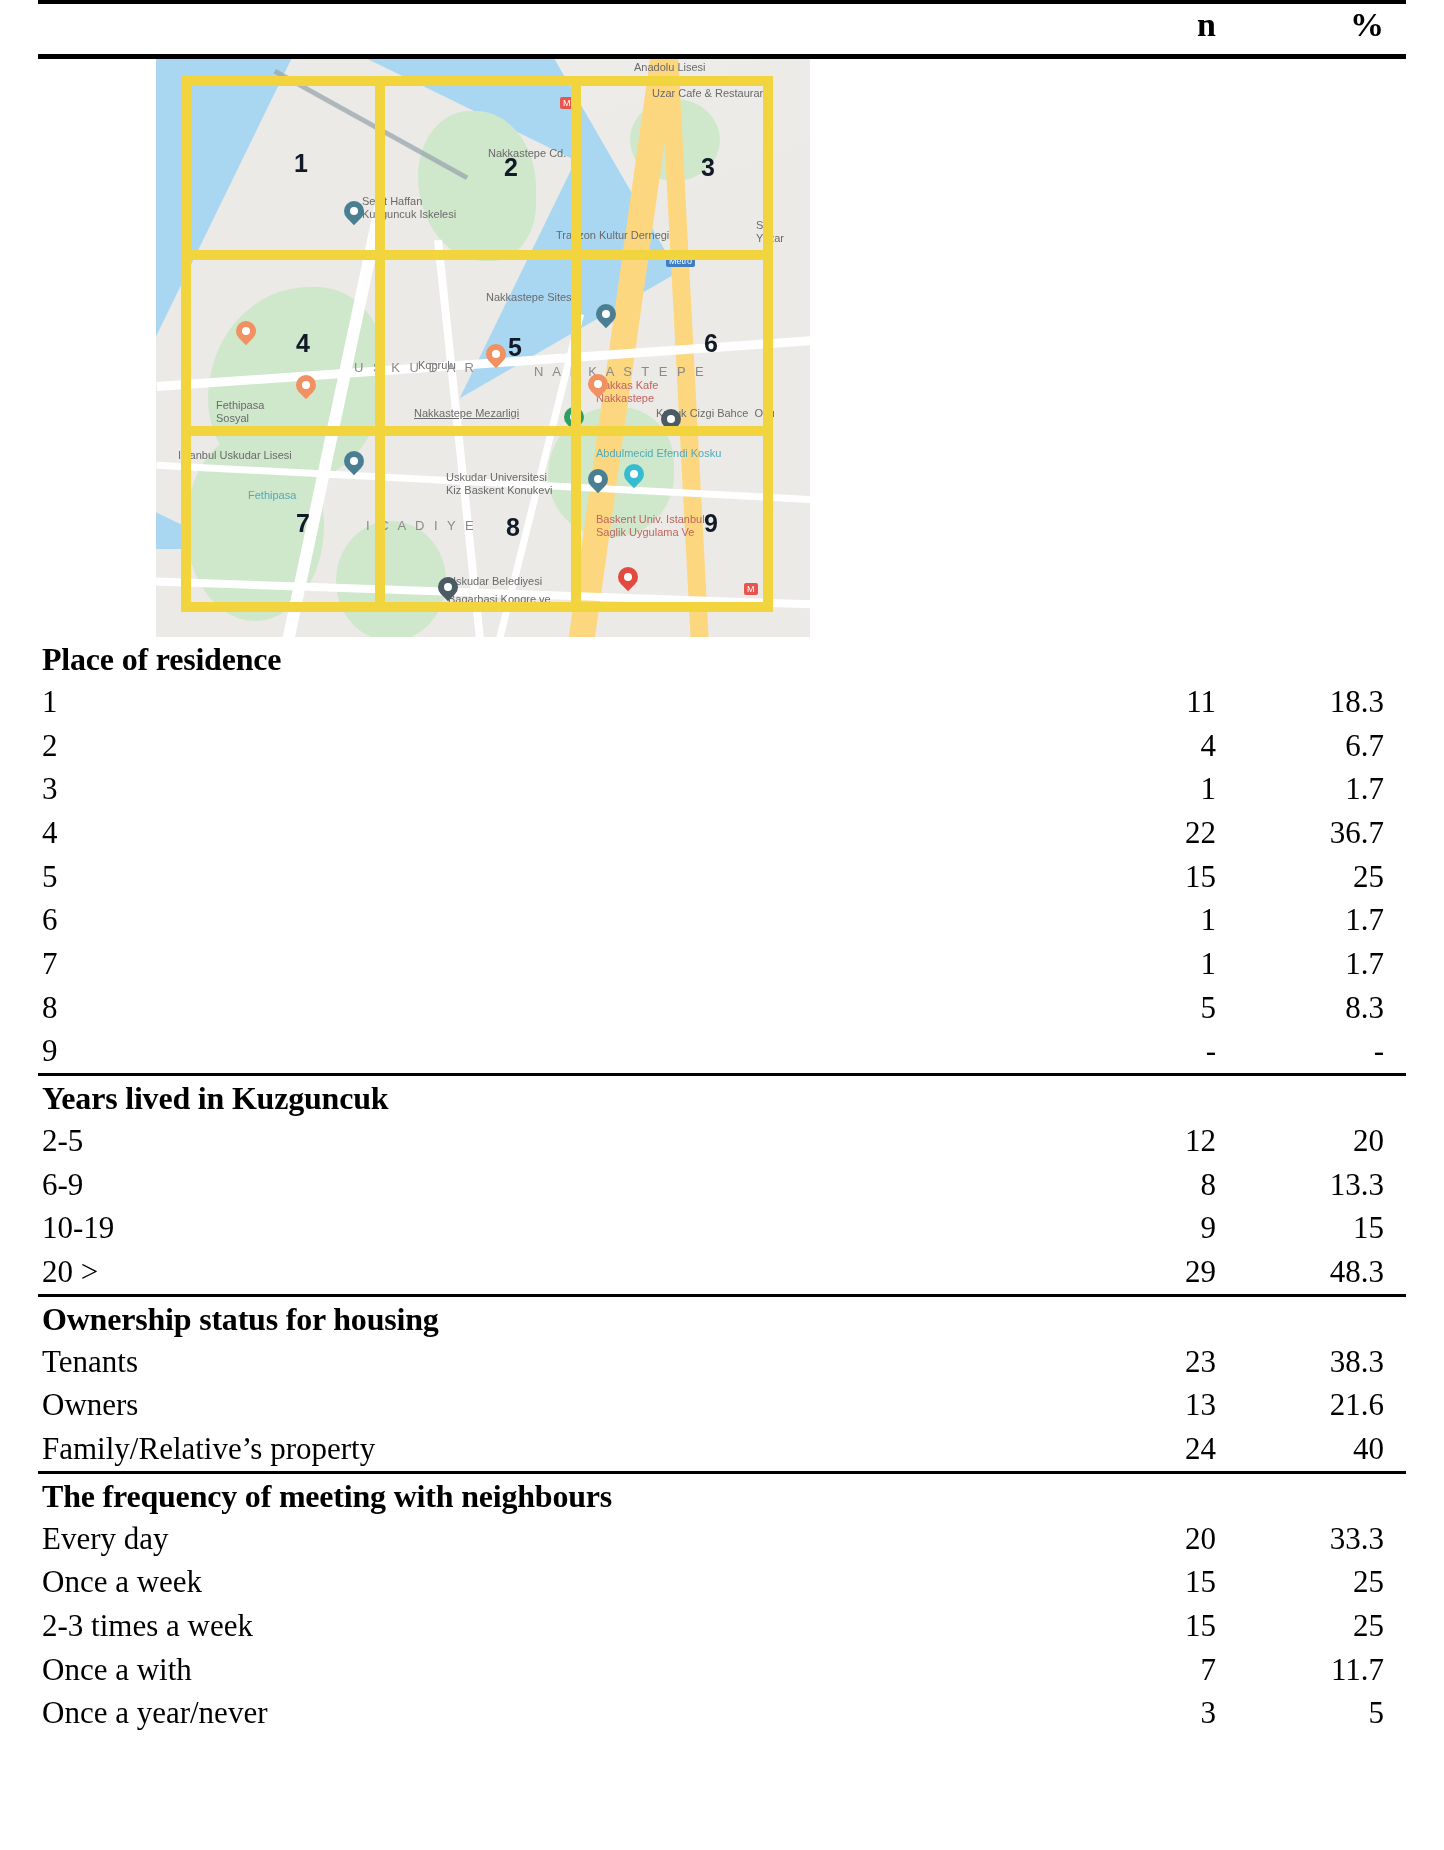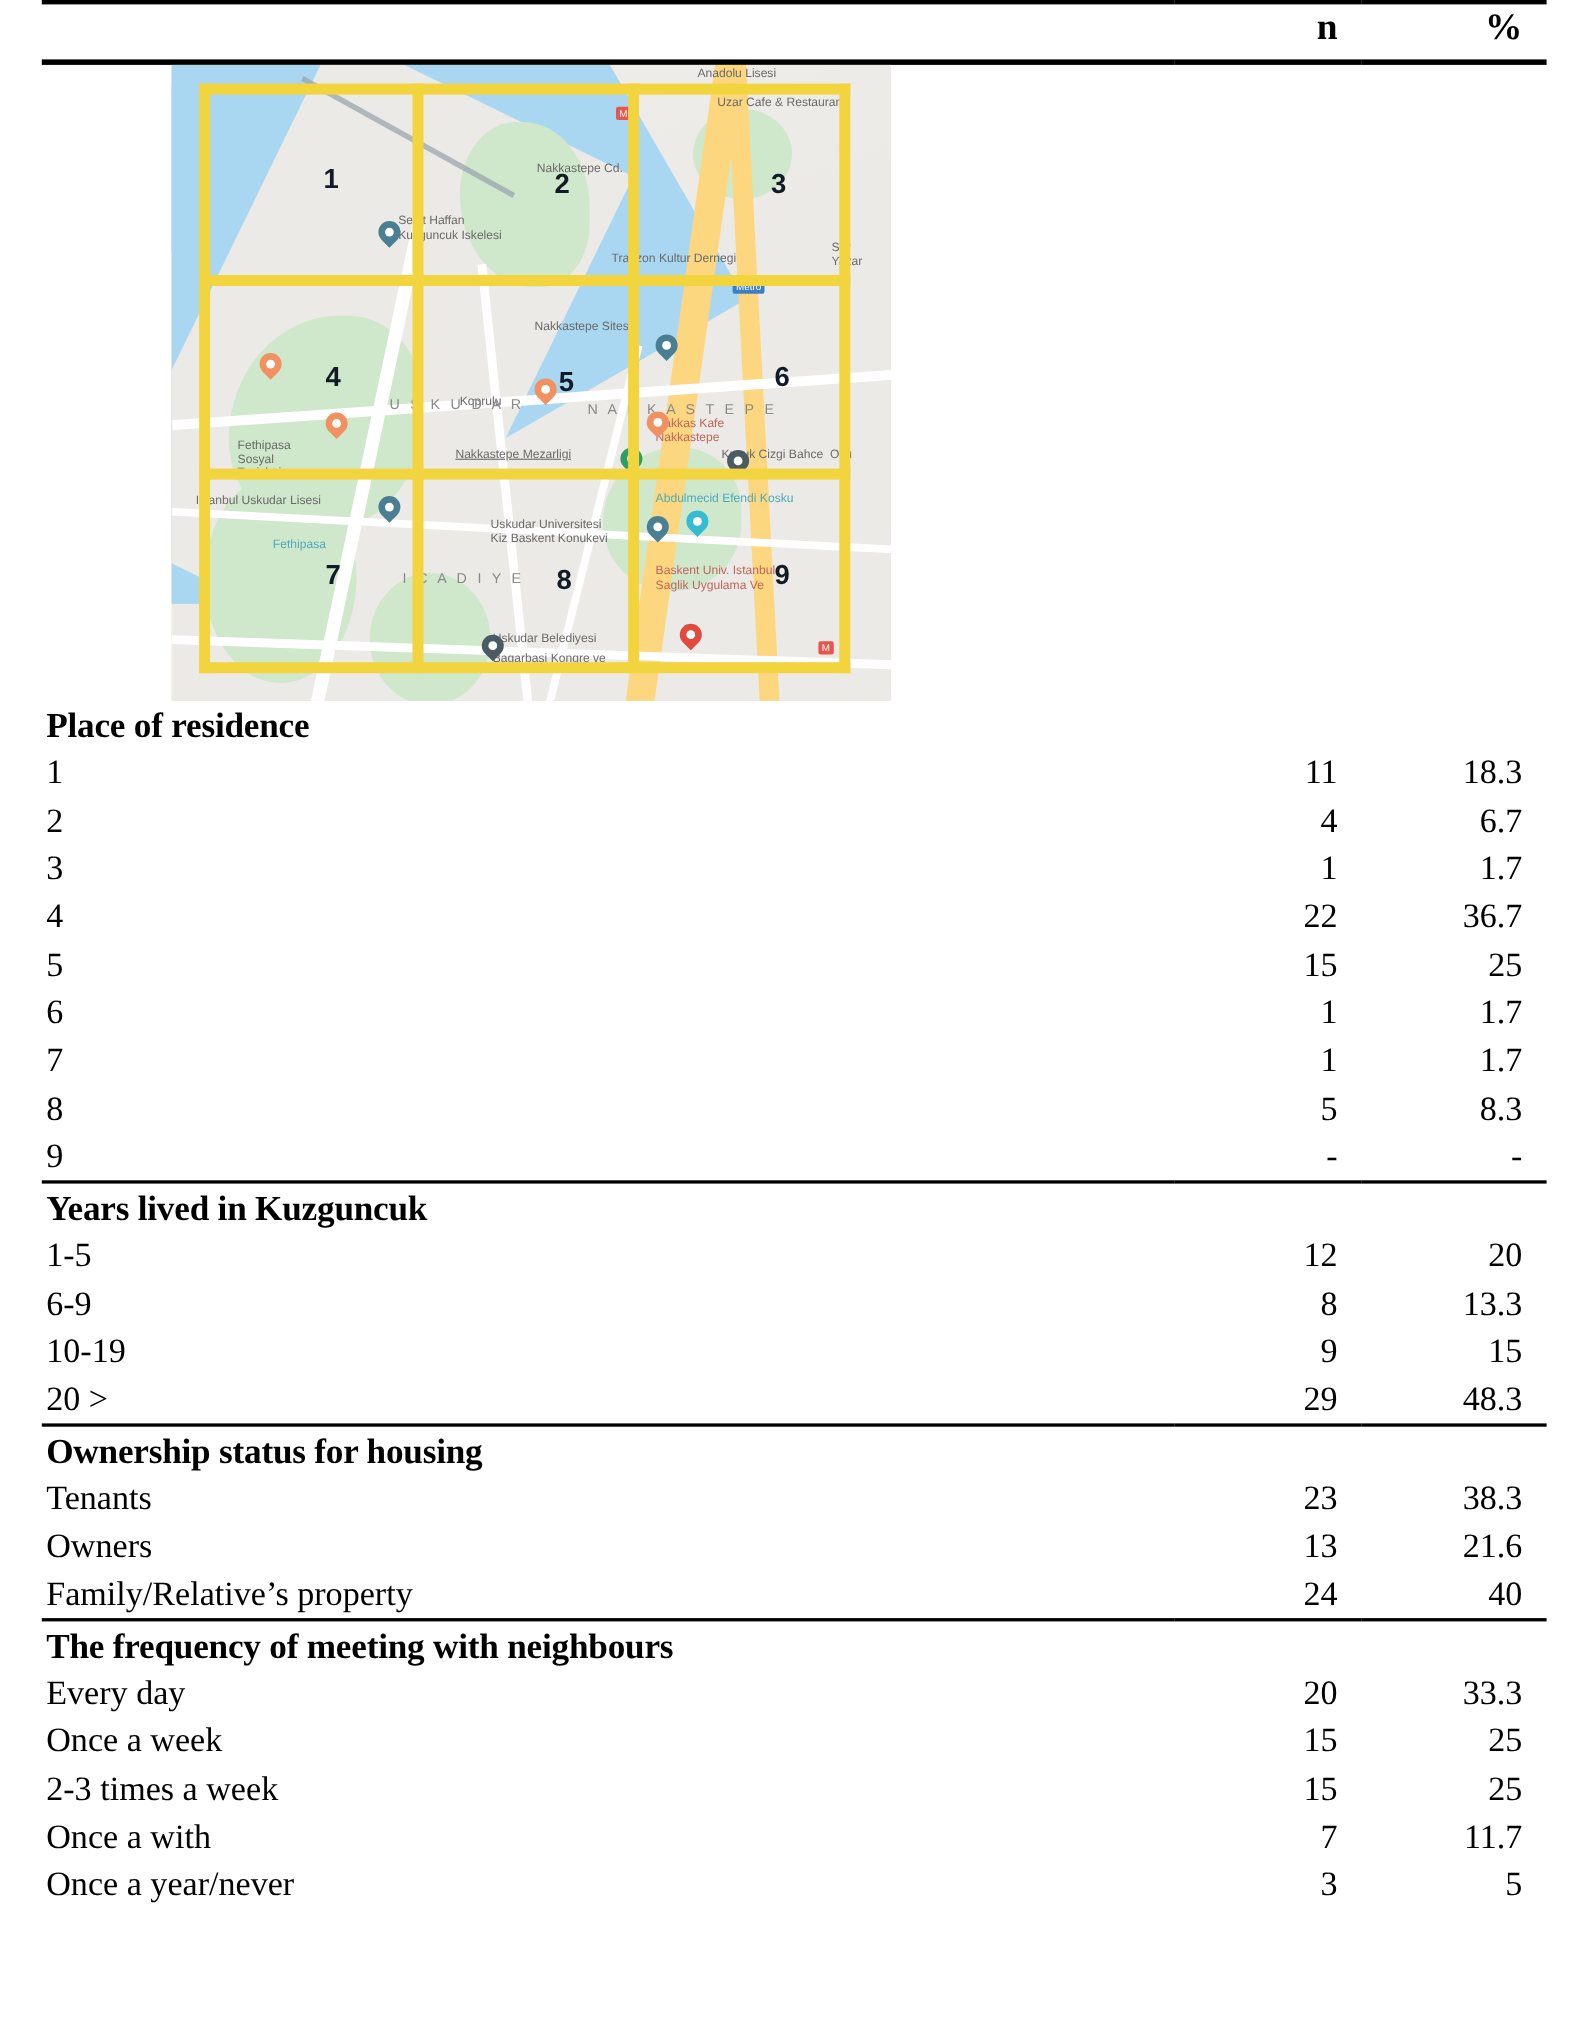--- a/index.html
+++ b/index.html
@@ -422,21 +422,21 @@
           <td class="row-n">-</td>
           <td class="row-pct">-</td>
         </tr>
         <tr class="rule-mid">
           <td colspan="3"></td>
         </tr>
         <tr>
           <td class="sec-head" colspan="3">Years lived in Kuzguncuk</td>
         </tr>
         <tr class="data-row">
-          <td class="row-label">1-5</td>
+          <td class="row-label">2-5</td>
           <td class="row-n">12</td>
           <td class="row-pct">20</td>
         </tr>
         <tr class="data-row">
           <td class="row-label">6-9</td>
           <td class="row-n">8</td>
           <td class="row-pct">13.3</td>
         </tr>
         <tr class="data-row">
           <td class="row-label">10-19</td>

